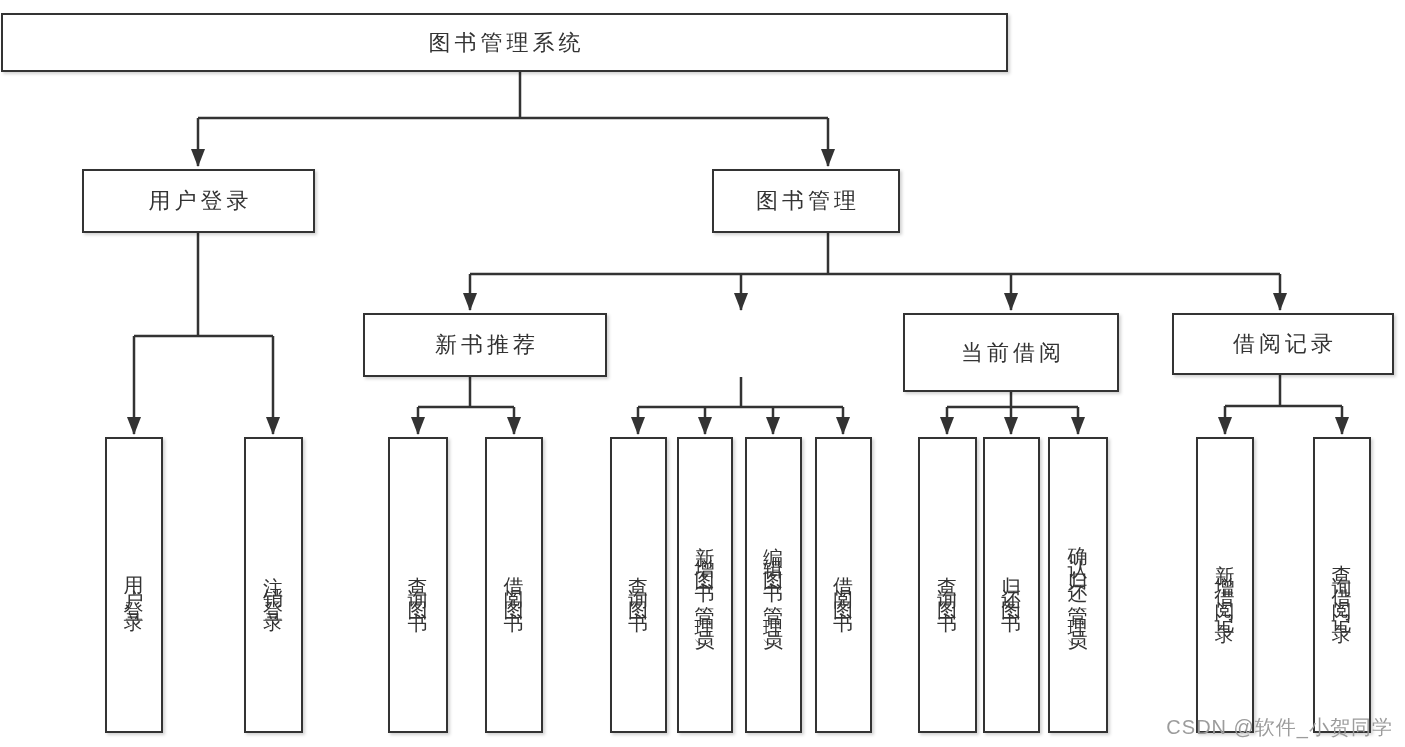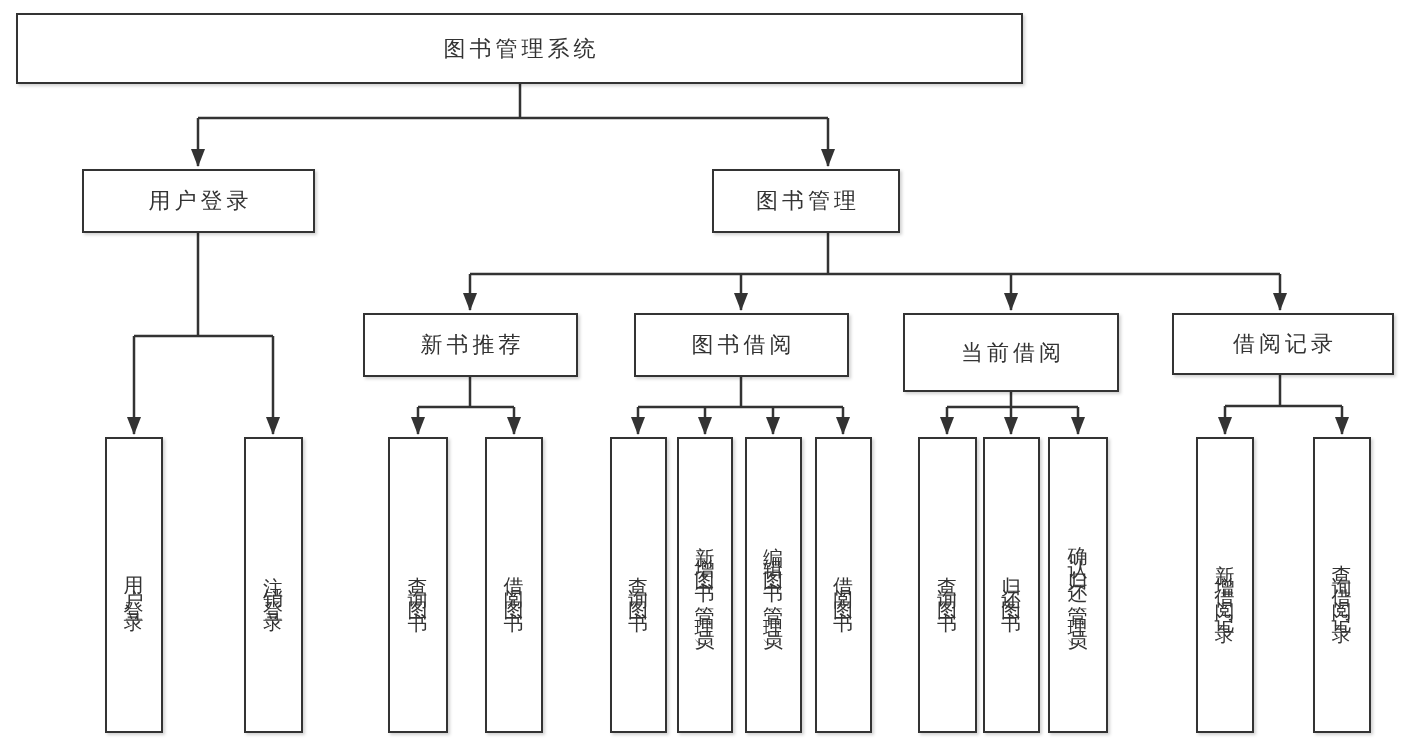--- a/index.html
+++ b/index.html
@@ -99,36 +99,33 @@
       <line x1="947" y1="407" x2="947" y2="434" marker-end="url(#ah)"></line>
       <line x1="1011" y1="407" x2="1011" y2="434" marker-end="url(#ah)"></line>
       <line x1="1078" y1="407" x2="1078" y2="434" marker-end="url(#ah)"></line>
 
       <path d="M1280,375 V406 M1225,406 H1342"></path>
       <line x1="1225" y1="406" x2="1225" y2="434" marker-end="url(#ah)"></line>
       <line x1="1342" y1="406" x2="1342" y2="434" marker-end="url(#ah)"></line>
     </g>
   </svg>
 
-  <div class="node hnode" style="left:16px; top:13px; width:1007px; height:71px;">
+  <div class="node hnode" style="left:1px; top:13px; width:1007px; height:59px;">
     <span>图书管理系统</span>
   </div>
 
   <div class="node hnode" style="left:82px; top:169px; width:233px; height:64px;">
     <span>用户登录</span>
   </div>
   <div class="node hnode" style="left:712px; top:169px; width:188px; height:64px;">
     <span>图书管理</span>
   </div>
 
-  <div class="node hnode" style="left:363px; top:313px; width:215px; height:64px;">
+  <div class="node hnode" style="left:363px; top:313px; width:244px; height:64px;">
     <span>新书推荐</span>
-  </div>
-  <div class="node hnode" style="left:634px; top:313px; width:215px; height:64px;">
-    <span>图书借阅</span>
   </div>
   <div class="node hnode" style="left:903px; top:313px; width:216px; height:79px;">
     <span>当前借阅</span>
   </div>
   <div class="node hnode" style="left:1172px; top:313px; width:222px; height:62px;">
     <span>借阅记录</span>
   </div>
 
   <div class="node vnode" style="left:105px; top:437px; width:58px; height:296px;">
     <span>用户登录</span>
@@ -167,14 +164,15 @@
     <span>确认归还（管理员）</span>
   </div>
 
   <div class="node vnode" style="left:1196px; top:437px; width:58px; height:296px;">
     <span>新增借阅记录</span>
   </div>
   <div class="node vnode" style="left:1313px; top:437px; width:58px; height:296px;">
     <span>查询借阅记录</span>
   </div>
 
+  <div class="watermark">CSDN @软件_小贺同学</div>
 
 </div>
 
 </body></html>

